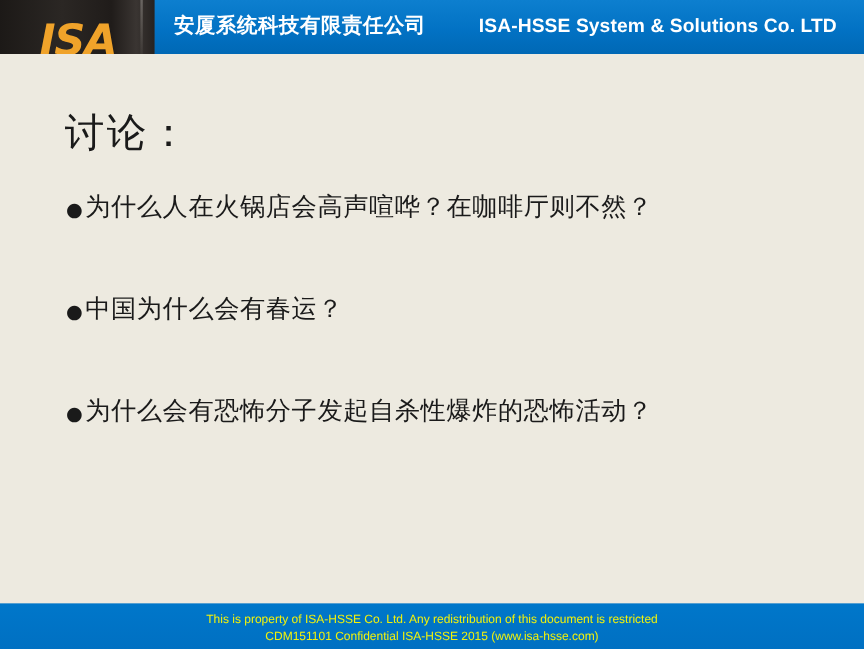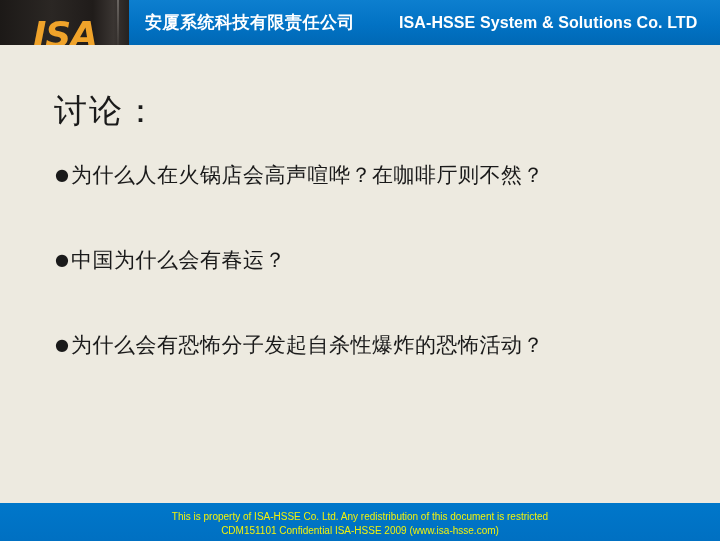--- a/index.html
+++ b/index.html
@@ -141,20 +141,21 @@
   .bullet-marker {
     flex: 0 0 auto;
     width: 16px;
     font-size: 16px;
     line-height: 30px;
     color: #1a1a1a;
   }
   .bullet-text {
     flex: 1 1 auto;
     white-space: nowrap;
+    font-family: Liberation Mono, monospace;
   }
 
   
   .footer {
     position: absolute;
     left: 0;
     top: 503px;
     width: 720px;
     height: 54px;
     background: #0072c6;
@@ -212,16 +213,16 @@
       </div>
       <div class="bullet-item">
         <span class="bullet-marker">●</span>
         <span class="bullet-text">为什么会有恐怖分子发起自杀性爆炸的恐怖活动？</span>
       </div>
     </div>
   </div>
 
   <div class="footer">
     <div class="footer-line footer-line-1">This is property of ISA-HSSE Co. Ltd. Any redistribution of this document is restricted</div>
-    <div class="footer-line footer-line-2">CDM151101 Confidential   ISA-HSSE 2009  (www.isa-hsse.com)</div>
+    <div class="footer-line footer-line-2">CDM151101 Confidential   ISA-HSSE 2015  (www.isa-hsse.com)</div>
   </div>
 
 </div>
 
 </body></html>

